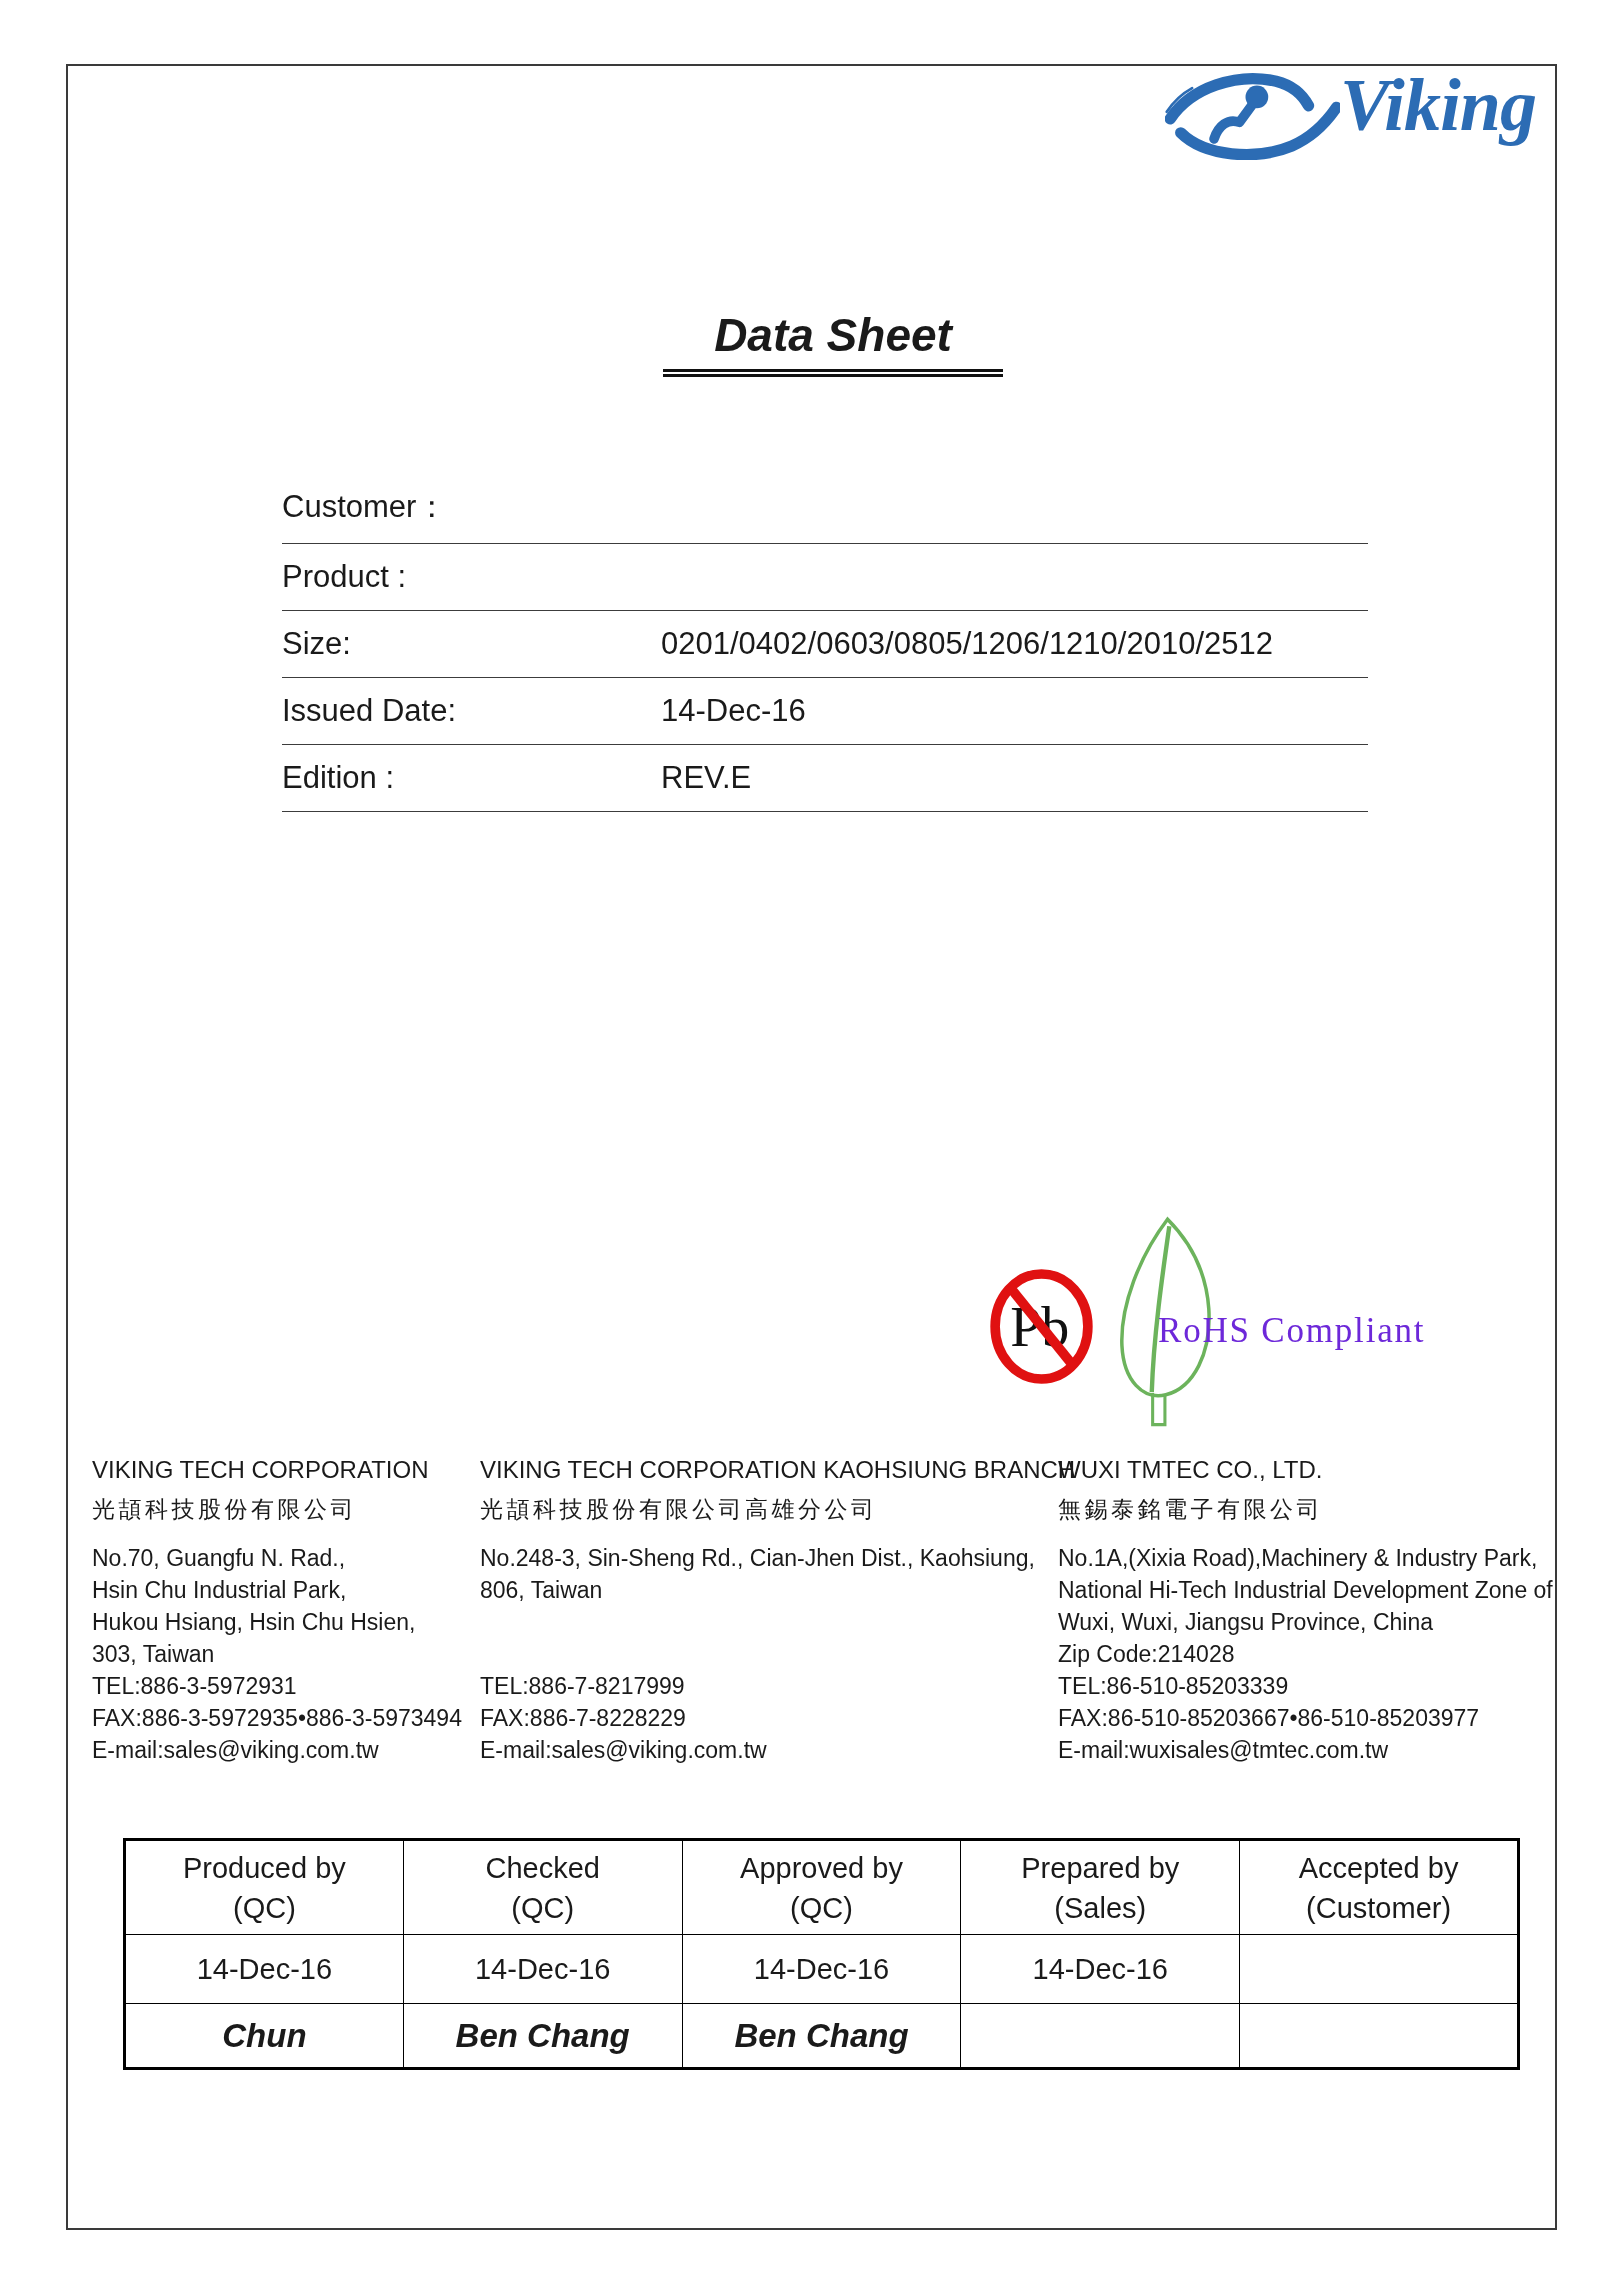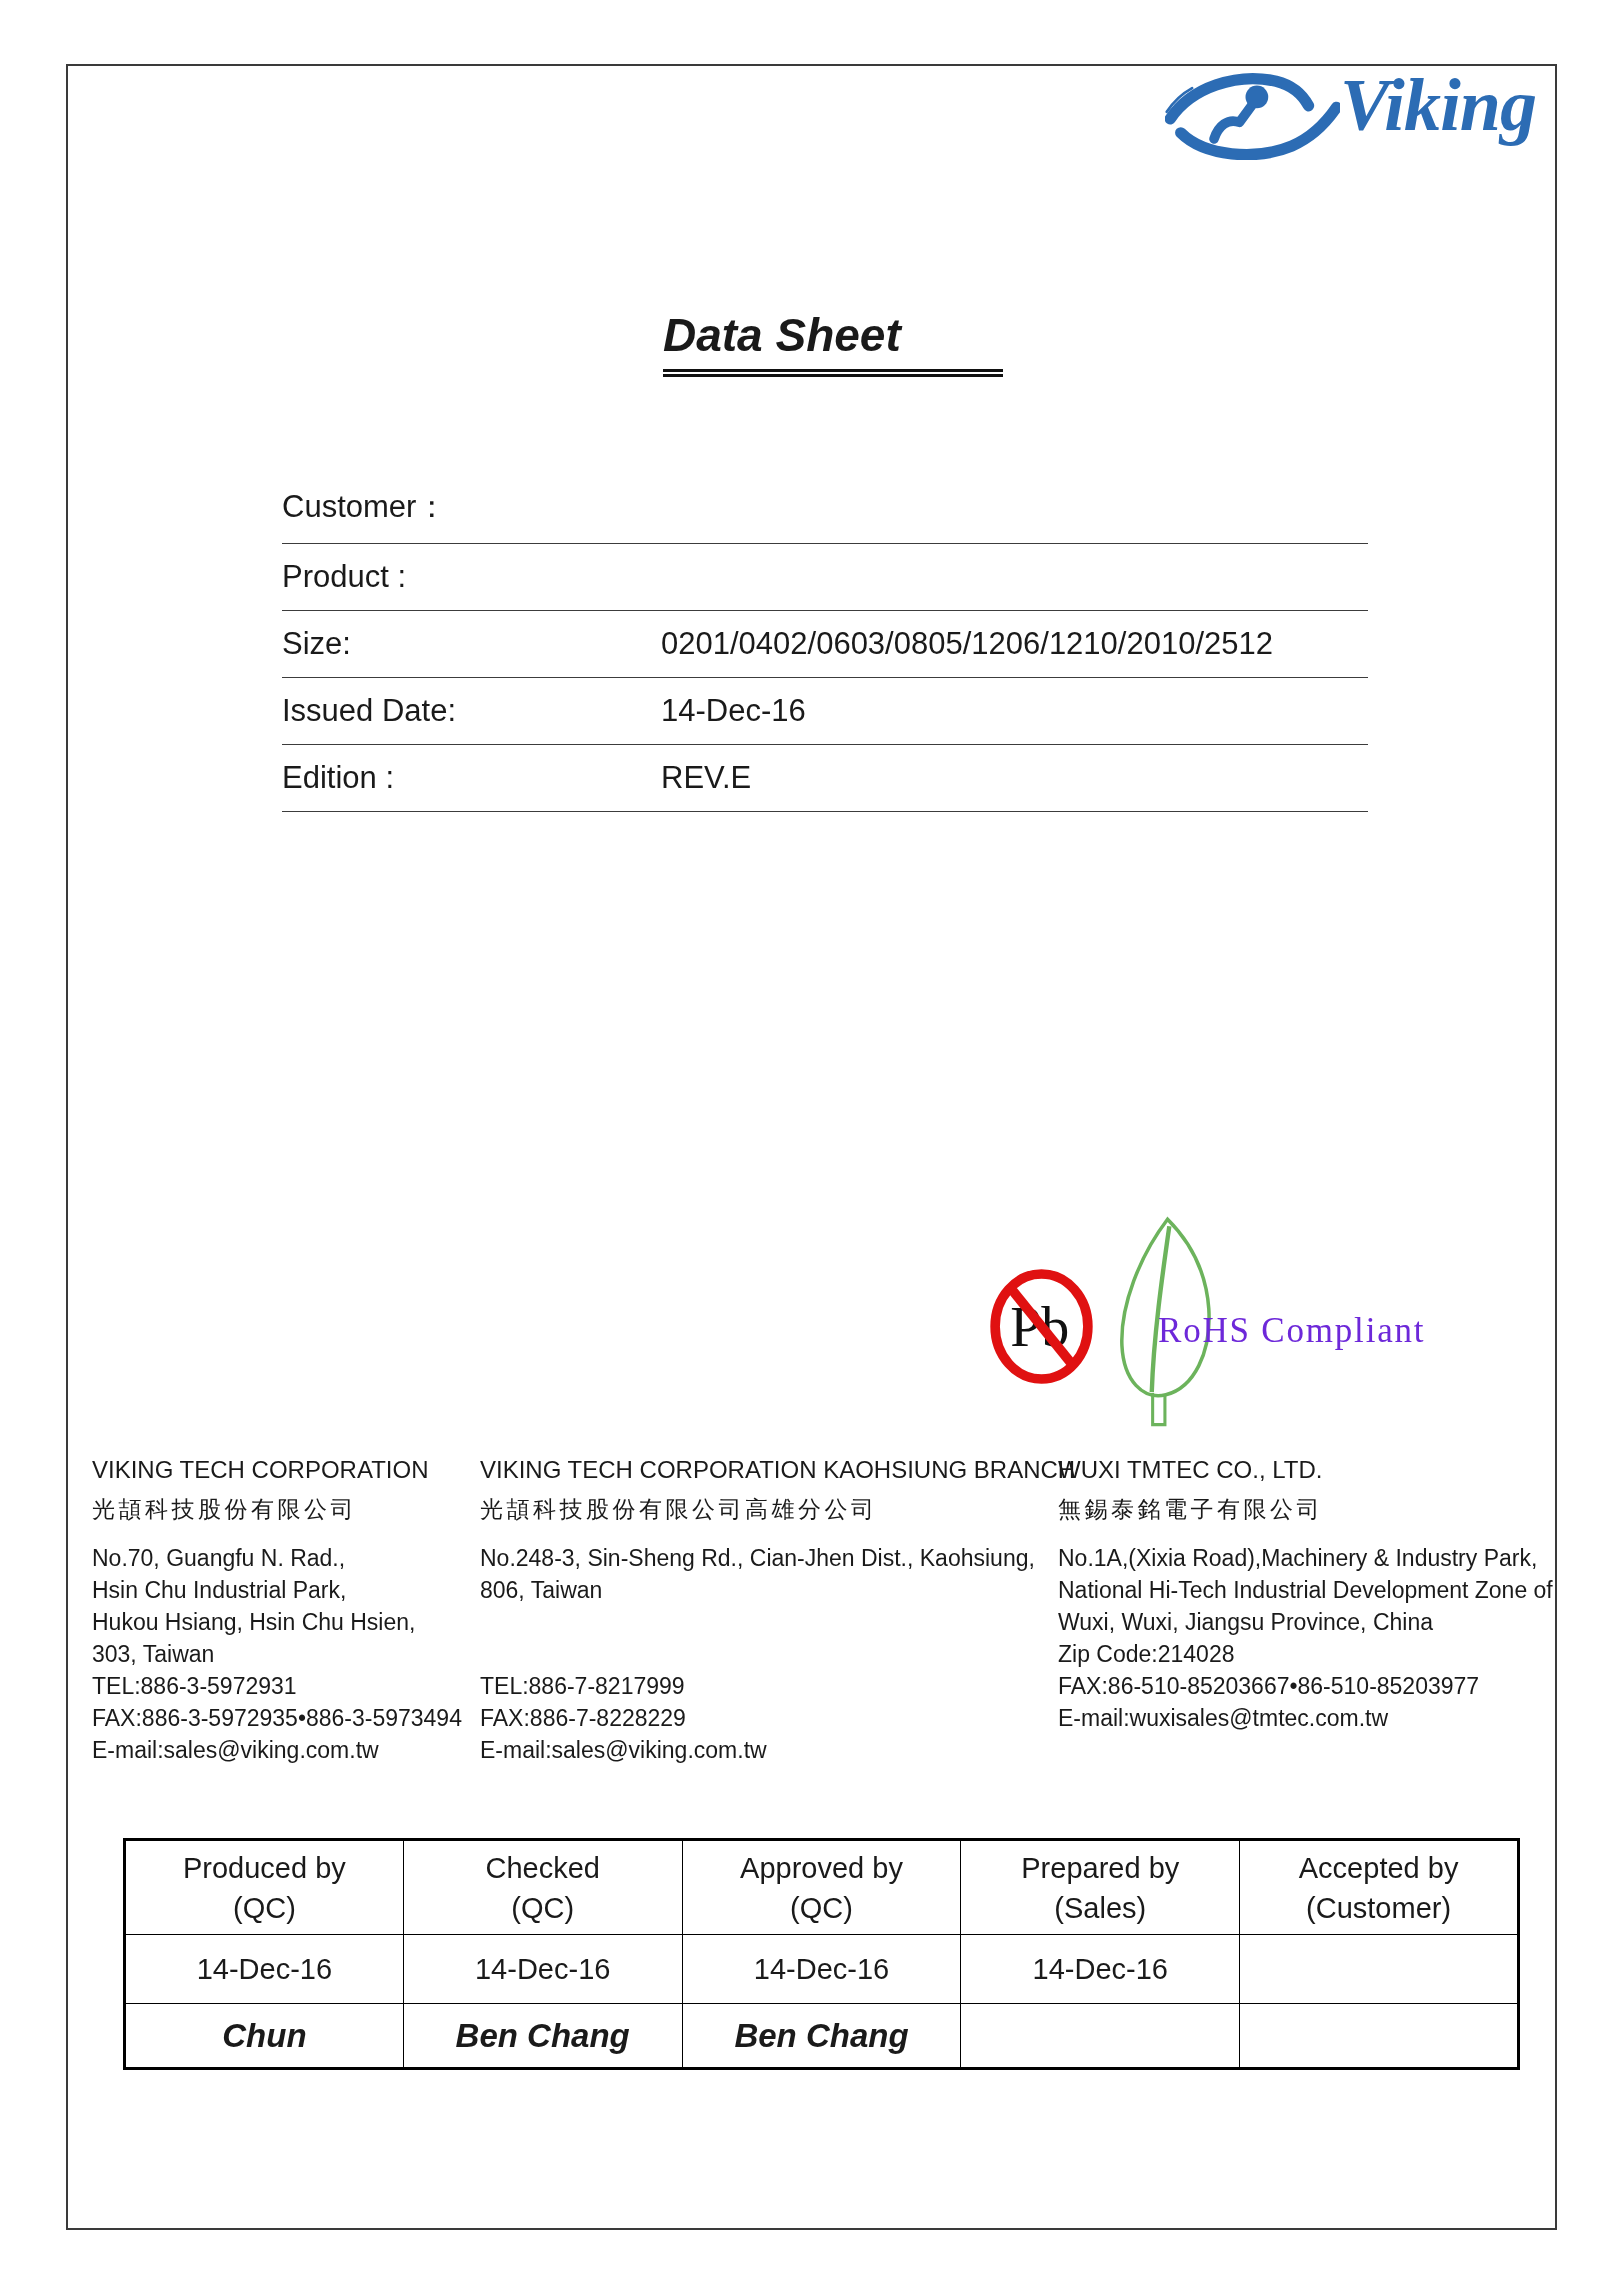--- a/index.html
+++ b/index.html
@@ -4,21 +4,21 @@
 <style>
   html,body{margin:0;padding:0;background:#ffffff;}
   body{width:1623px;height:2295px;position:relative;font-family:"Liberation Sans",sans-serif;color:#1a1a1a;overflow:hidden;}
   .page-border{position:absolute;left:66px;top:64px;width:1487px;height:2162px;border:2.6px solid #3a3a3a;}
 
   
   .brand{position:absolute;left:1165px;top:68px;display:flex;align-items:flex-start;}
   .brand-text{font-family:"Liberation Serif",serif;font-weight:bold;font-style:italic;font-size:74px;line-height:1;color:#2c6cb4;letter-spacing:-0.9px;padding-bottom:12.3px;}
 
   
-  .title-wrap{position:absolute;left:663px;top:308px;width:340px;text-align:left;border-bottom:8px double #111;padding-bottom:7px;}
+  .title-wrap{position:absolute;left:663px;top:308px;width:340px;text-align:center;border-bottom:8px double #111;padding-bottom:7px;}
   .title-text{font-size:46px;font-weight:bold;font-style:italic;letter-spacing:0px;}
 
   
   .fields{position:absolute;left:282px;top:477px;width:1086px;}
   .field-row{height:67px;border-bottom:1.8px solid #3c3c3c;display:flex;align-items:flex-end;padding-bottom:15px;box-sizing:border-box;font-size:31px;}
   .field-label{display:inline-block;width:379px;flex:0 0 379px;}
   .field-value{white-space:nowrap;}
 
   
   .pb-badge{position:absolute;left:987px;top:1267px;}
@@ -125,20 +125,21 @@
     <div class="co-line">E-mail:sales@viking.com.tw</div>
   </div>
 
   <div class="company co-3">
     <div class="co-name">WUXI TMTEC CO., LTD.</div>
     <div class="co-cn">無錫泰銘電子有限公司</div>
     <div class="co-line">No.1A,(Xixia Road),Machinery &amp; Industry Park,</div>
     <div class="co-line">National Hi-Tech Industrial Development Zone of</div>
     <div class="co-line">Wuxi, Wuxi, Jiangsu Province, China</div>
     <div class="co-line">Zip Code:214028</div>
+    <div class="co-line">TEL:86-510-85203339</div>
     <div class="co-line">FAX:86-510-85203667•86-510-85203977</div>
     <div class="co-line">E-mail:wuxisales@tmtec.com.tw</div>
   </div>
 
   <table class="approval">
     <tbody>
       <tr class="hdr-row">
         <td>
           <div class="hdr-line">Produced by</div>
           <div class="hdr-line">(QC)</div>

